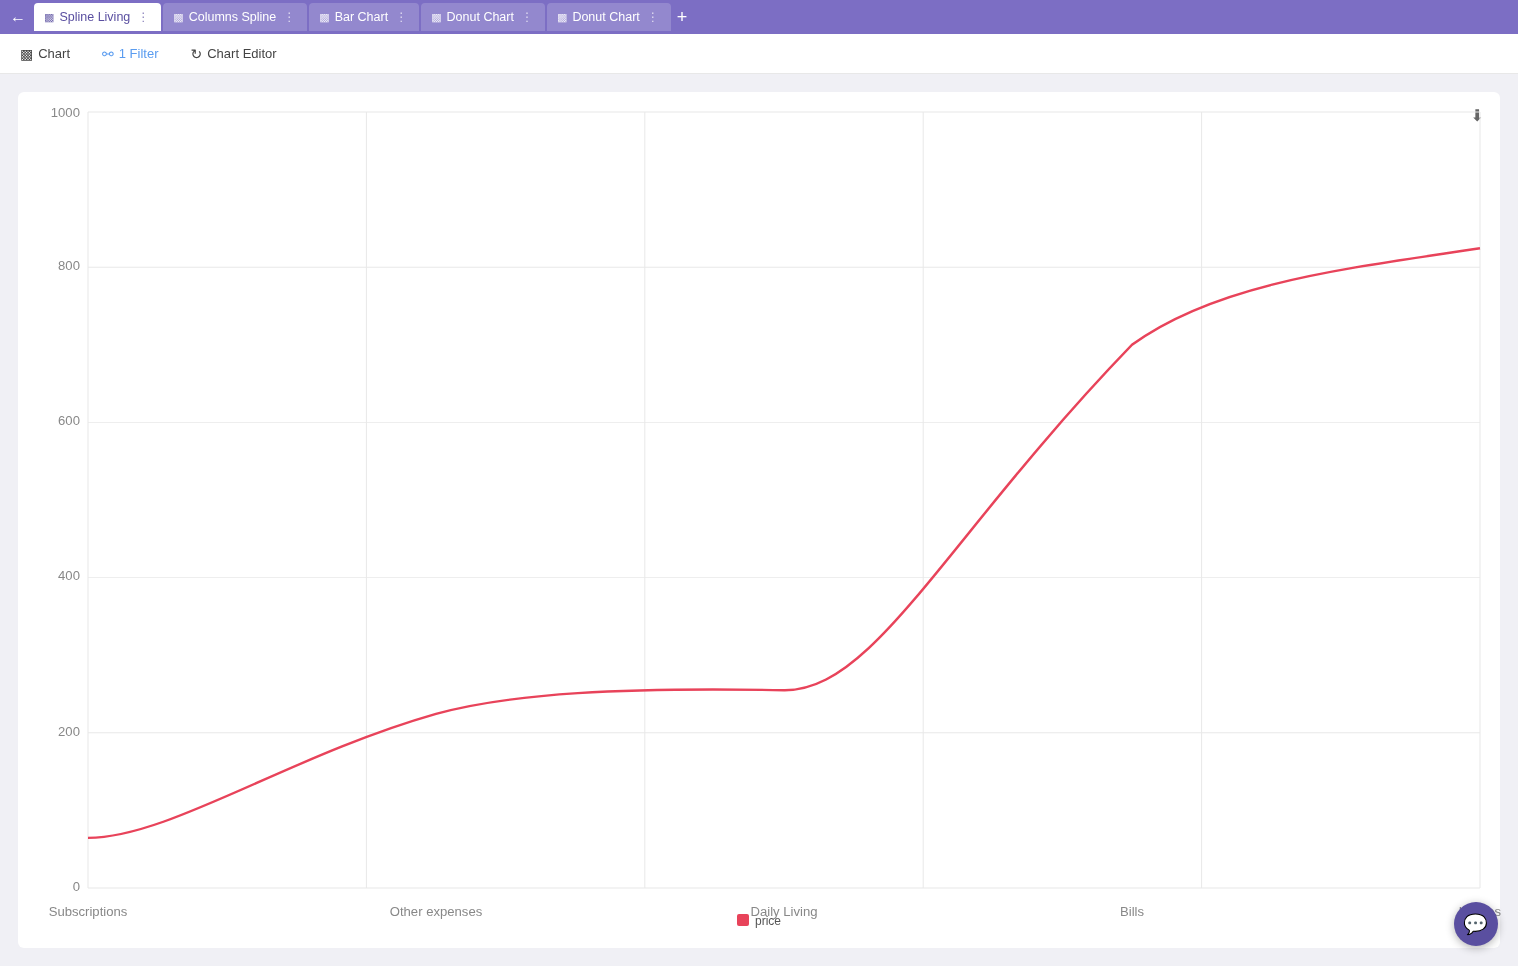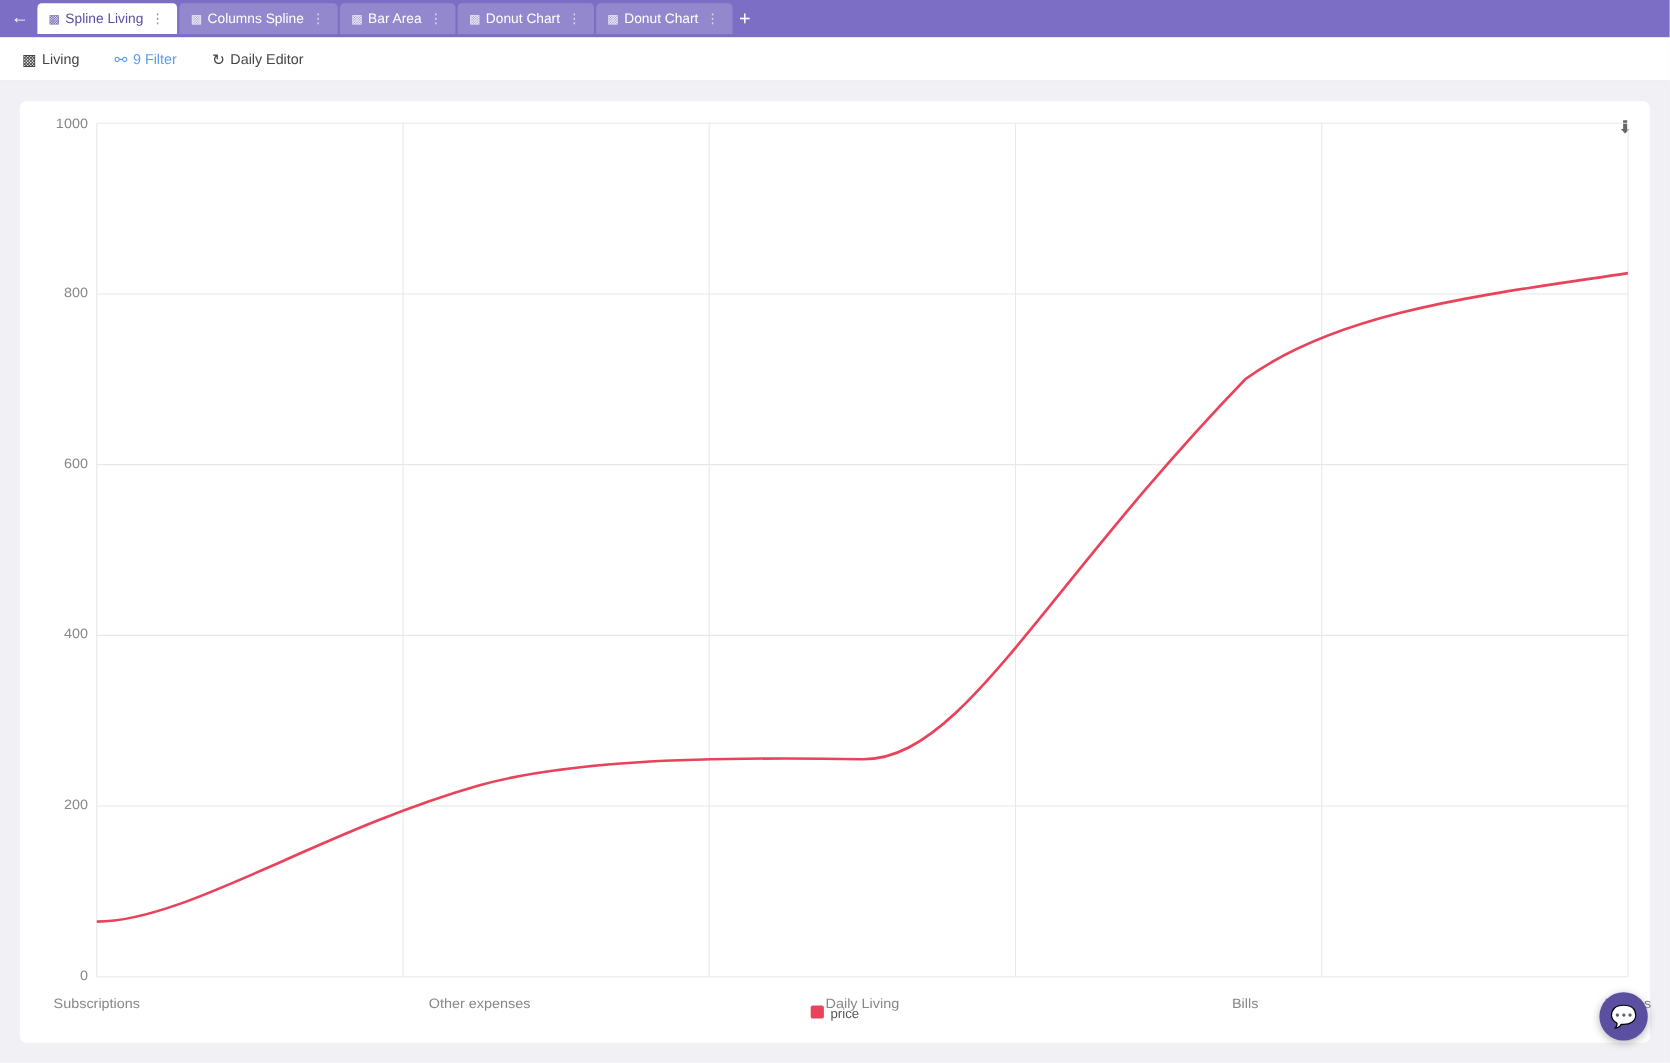--- a/index.html
+++ b/index.html
@@ -175,21 +175,21 @@
   </div>
 
   <div class="tab">
     <span class="tab-icon">▩</span>
     <span>Columns Spline</span>
     <button class="tab-menu-btn">⋮</button>
   </div>
 
   <div class="tab">
     <span class="tab-icon">▩</span>
-    <span>Bar Area</span>
+    <span>Bar Chart</span>
     <button class="tab-menu-btn">⋮</button>
   </div>
 
   <div class="tab">
     <span class="tab-icon">▩</span>
     <span>Donut Chart</span>
     <button class="tab-menu-btn">⋮</button>
   </div>
 
   <div class="tab">
@@ -197,29 +197,29 @@
     <span>Donut Chart</span>
     <button class="tab-menu-btn">⋮</button>
   </div>
 
   <button class="tab-add-btn">+</button>
 </div>
 
 <div class="toolbar">
   <div class="toolbar-item">
     <span class="toolbar-icon">▩</span>
-    <span>Living</span>
+    <span>Chart</span>
   </div>
   <div class="toolbar-item filter-btn">
     <span class="toolbar-icon filter-icon">⚯</span>
-    <span>9 Filter</span>
+    <span>1 Filter</span>
   </div>
   <div class="toolbar-item">
     <span class="toolbar-icon">↻</span>
-    <span>Daily Editor</span>
+    <span>Chart Editor</span>
   </div>
 </div>
 
 <div class="main-content">
   <div class="chart-container">
     <button class="download-btn">⬇</button>
 
     <div class="chart-area">
       <svg class="chart-svg" viewBox="0 0 1380 820" preserveAspectRatio="none">
 

